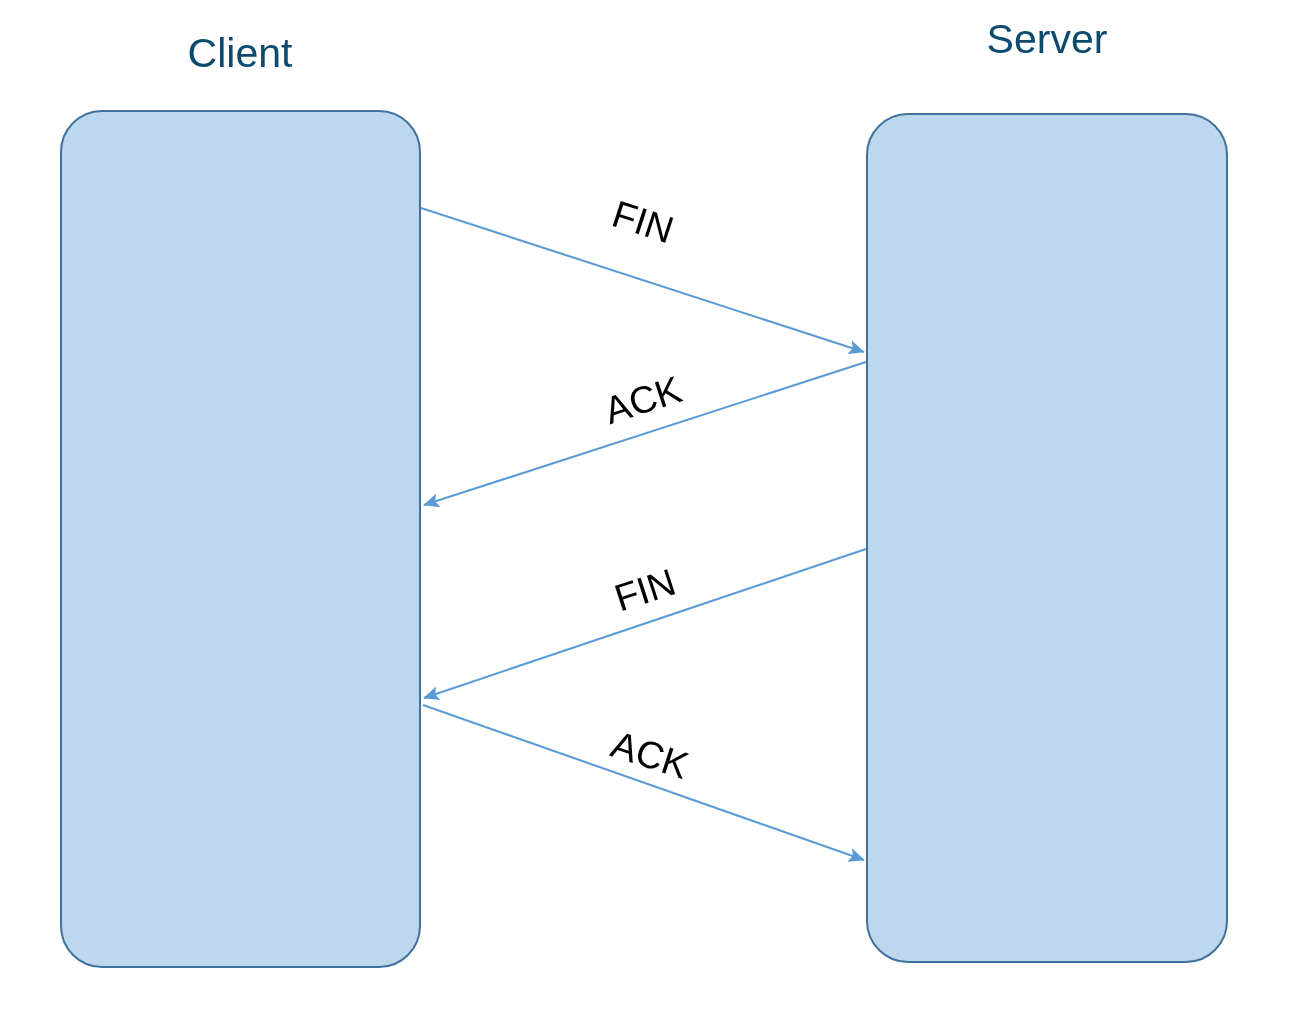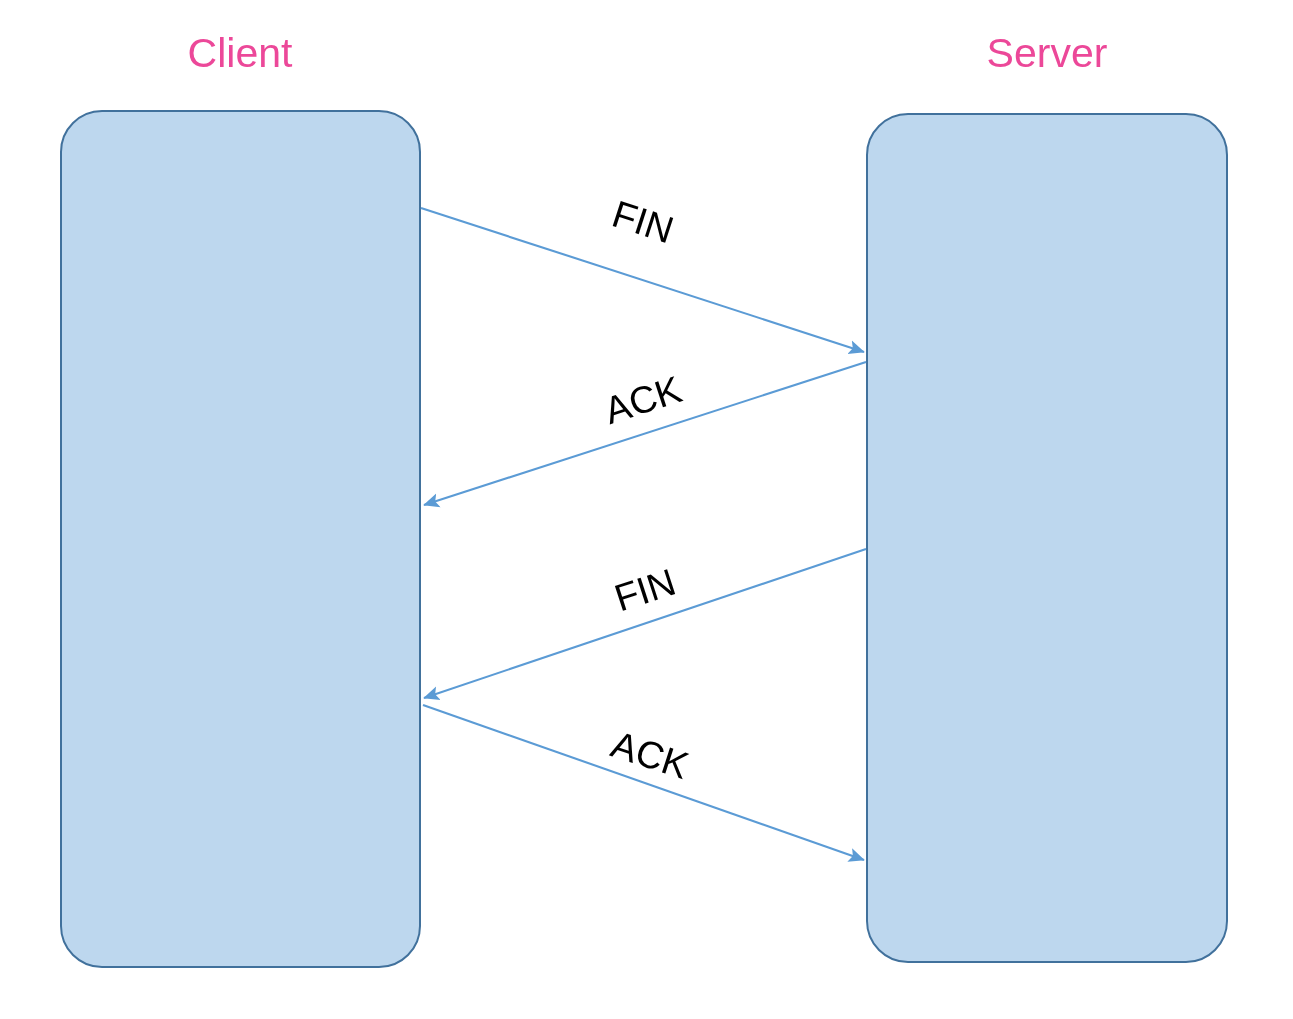--- a/index.html
+++ b/index.html
@@ -11,21 +11,21 @@
     position: relative;
     width: 1293px;
     height: 1019px;
     background: #ffffff;
     overflow: hidden;
     font-family: "Liberation Sans", sans-serif;
   }
   .node-label {
     position: absolute;
     text-align: center;
-    color: #ec4899;
+    color: #0c4a6e;
     font-size: 41px;
     font-weight: 400;
     line-height: 1;
     white-space: nowrap;
     font-family: "Liberation Sans", sans-serif;
   }
   .lifeline-box {
     position: absolute;
     background: #BDD7EE;
     border: 2px solid #41719C;
@@ -44,21 +44,21 @@
     width: 362px;
     height: 850px;
   }
   #client-label {
     left: 90px;
     top: 33px;
     width: 300px;
   }
   #server-label {
     left: 897px;
-    top: 33px;
+    top: 19px;
     width: 300px;
   }
   #arrow-layer {
     position: absolute;
     left: 0;
     top: 0;
     width: 1293px;
     height: 1019px;
   }
   .msg-label {

